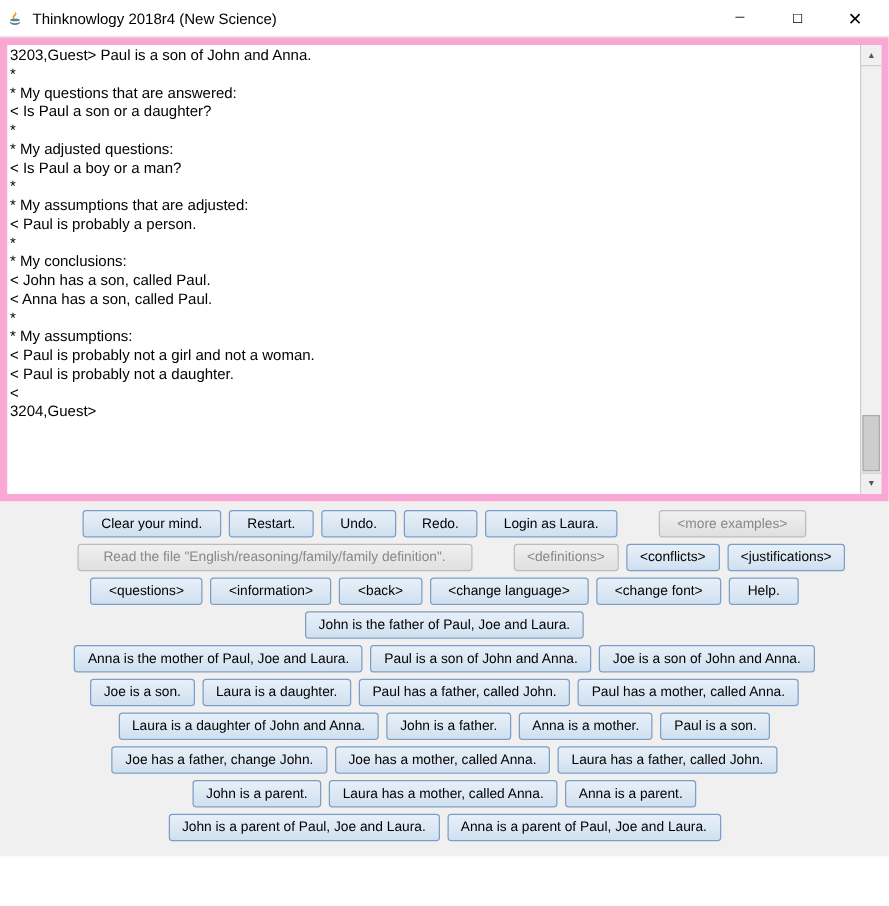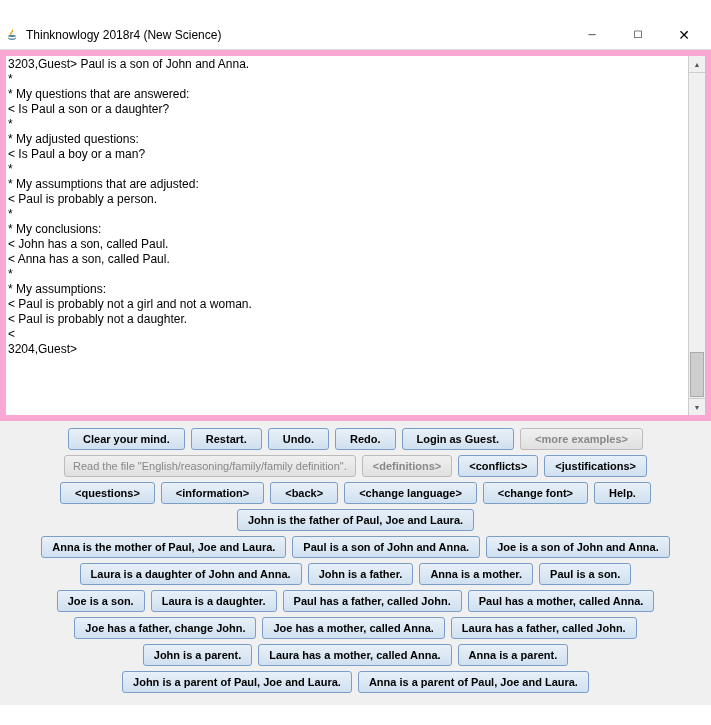--- a/index.html
+++ b/index.html
@@ -11,21 +11,20 @@
     height: 725px;
     overflow: hidden;
   }
   .titlebar {
     height: 30px;
     background: #fff;
     border-bottom: 1px solid #ddd;
     display: flex;
     align-items: center;
     padding: 0 4px;
-    margin-top: 20px;
   }
   .java-icon {
     width: 16px; height: 16px;
     margin-right: 6px;
     display: inline-flex;
     align-items: center;
     justify-content: center;
   }
   .java-icon svg { width: 16px; height: 16px; }
   .title { flex: 1; font-size: 12px; color: #000; }
@@ -85,31 +84,32 @@
     margin-bottom: 5px;
     gap: 6px;
     flex-wrap: wrap;
   }
   .btn {
     background: linear-gradient(#e8f0f8, #d0e0f0);
     border: 1px solid #7a9ec8;
     border-radius: 3px;
     padding: 4px 10px;
     font-size: 11px;
-    font-weight: bold;
+    font-weight: normal;
     font-family: Arial, sans-serif;
     color: #000;
     cursor: pointer;
     white-space: nowrap;
   }
   .btn.disabled {
     color: #888;
     background: linear-gradient(#f0f0f0, #e0e0e0);
     border-color: #bbb;
     cursor: default;
+    margin-left: 27px;
   }
   .btn.wide { padding: 4px 14px; }
   .btn.norm { font-weight: normal; }
 </style>
 </head>
 <body>
 
 <div class="titlebar">
   <span class="java-icon">
     <svg viewBox="0 0 16 16">
@@ -159,25 +159,25 @@
     <div class="scroll-down">▼</div>
   </div>
 </div>
 
 <div class="button-area">
   <div class="row">
     <button class="btn wide">Clear your mind.</button>
     <button class="btn wide">Restart.</button>
     <button class="btn wide">Undo.</button>
     <button class="btn wide">Redo.</button>
-    <button class="btn wide">Login as Guest.</button>
+    <button class="btn wide">Login as Laura.</button>
     <button class="btn wide disabled">&lt;more examples&gt;</button>
   </div>
   <div class="row">
-    <button class="btn disabled norm" style="padding:4px 8px">Read the file "English/reasoning/family/family definition".</button>
+    <button class="btn disabled norm" style="padding:4px 20px">Read the file "English/reasoning/family/family definition".</button>
     <button class="btn disabled">&lt;definitions&gt;</button>
     <button class="btn">&lt;conflicts&gt;</button>
     <button class="btn">&lt;justifications&gt;</button>
   </div>
   <div class="row">
     <button class="btn wide">&lt;questions&gt;</button>
     <button class="btn wide">&lt;information&gt;</button>
     <button class="btn wide">&lt;back&gt;</button>
     <button class="btn wide">&lt;change language&gt;</button>
     <button class="btn wide">&lt;change font&gt;</button>
@@ -185,32 +185,32 @@
   </div>
   <div class="row">
     <button class="btn">John is the father of Paul, Joe and Laura.</button>
   </div>
   <div class="row">
     <button class="btn">Anna is the mother of Paul, Joe and Laura.</button>
     <button class="btn">Paul is a son of John and Anna.</button>
     <button class="btn">Joe is a son of John and Anna.</button>
   </div>
   <div class="row">
+    <button class="btn">Joe is a son.</button>
+    <button class="btn">Laura is a daughter.</button>
+    <button class="btn">Paul has a father, called John.</button>
+    <button class="btn">Paul has a mother, called Anna.</button>
+  </div>
+  <div class="row">
     <button class="btn">Laura is a daughter of John and Anna.</button>
     <button class="btn">John is a father.</button>
     <button class="btn">Anna is a mother.</button>
     <button class="btn">Paul is a son.</button>
   </div>
   <div class="row">
-    <button class="btn">Joe is a son.</button>
-    <button class="btn">Laura is a daughter.</button>
-    <button class="btn">Paul has a father, called John.</button>
-    <button class="btn">Paul has a mother, called Anna.</button>
-  </div>
-  <div class="row">
     <button class="btn">Joe has a father, change John.</button>
     <button class="btn">Joe has a mother, called Anna.</button>
     <button class="btn">Laura has a father, called John.</button>
   </div>
   <div class="row">
     <button class="btn">John is a parent.</button>
     <button class="btn">Laura has a mother, called Anna.</button>
     <button class="btn">Anna is a parent.</button>
   </div>
   <div class="row">

